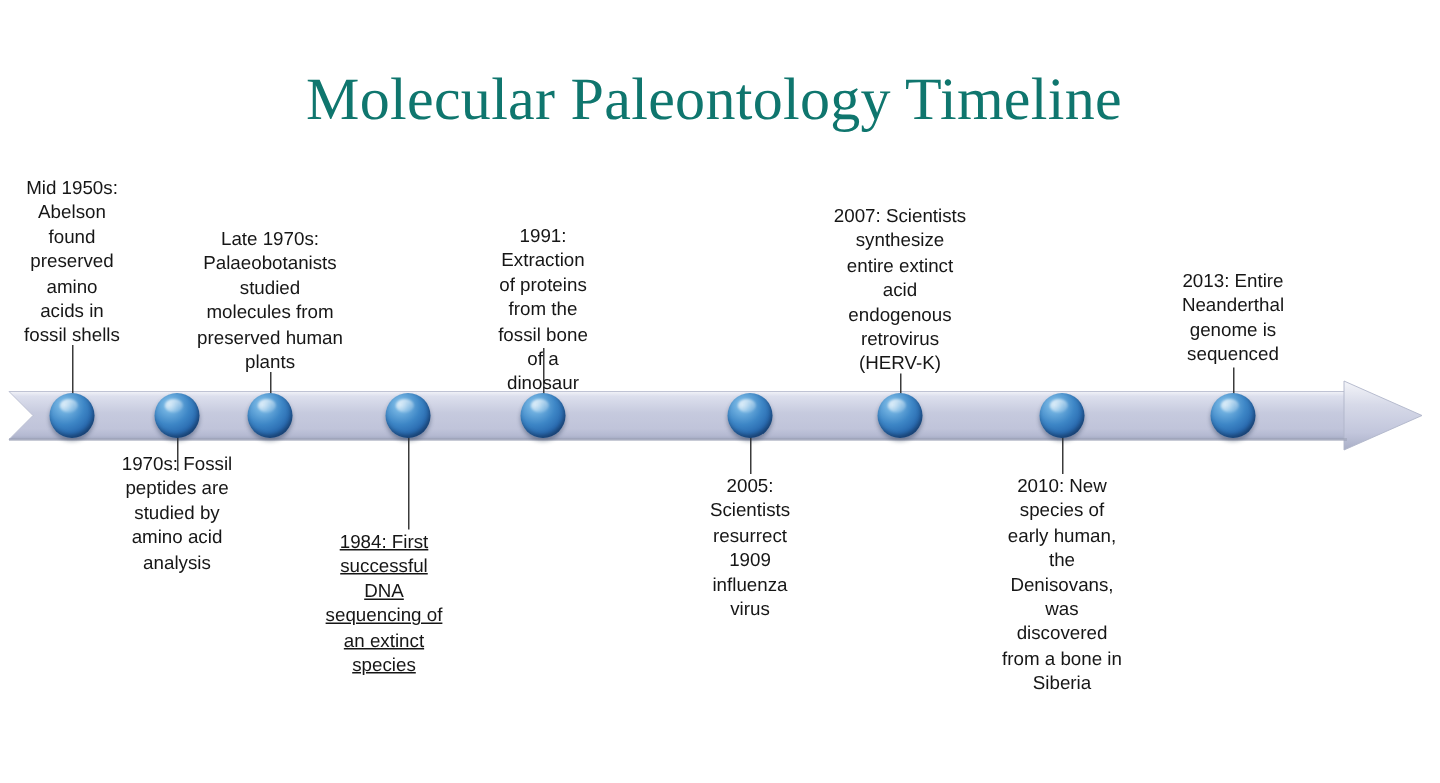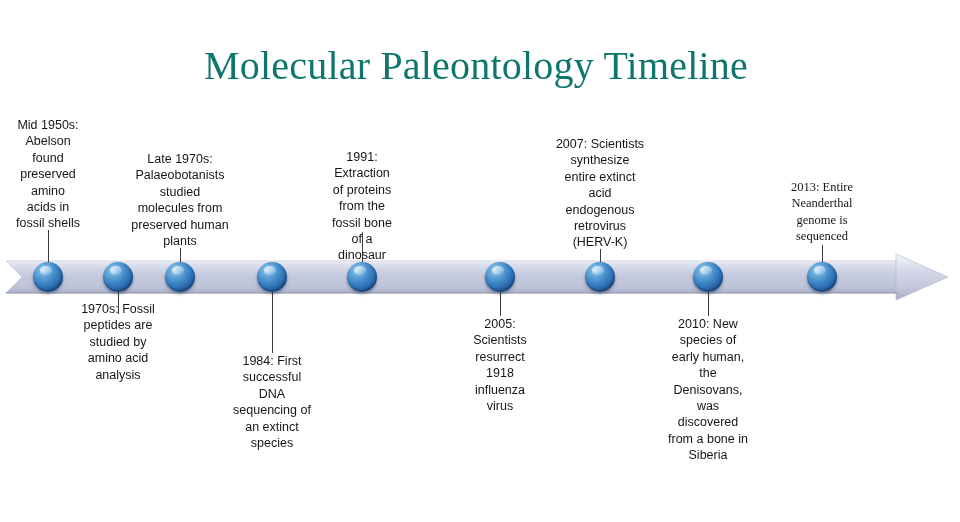--- a/index.html
+++ b/index.html
@@ -155,41 +155,41 @@
       <div class="stem" style="left: 180px; top: 248px; height: 16px; background: rgb(59, 59, 59);"></div>
       <div class="node" style="left: 180px;"></div>
       <div class="label above" style="left: 180px; top: 151px;">Late 1970s:
 Palaeobotanists
 studied
 molecules from
 preserved human
 plants</div>
       <div class="stem" style="left: 272px; top: 290px; height: 63px; background: rgb(59, 59, 59);"></div>
       <div class="node" style="left: 272px;"></div>
-      <div class="label below" style="left: 272px; top: 353px;">1984: First
+      <div class="label below" style="left: 256px; top: 353px; text-decoration: underline;">1984: First
 successful
 DNA
 sequencing of
 an extinct
 species</div>
       <div class="stem" style="left: 362px; top: 232px; height: 32px; background: rgb(59, 59, 59);"></div>
       <div class="node" style="left: 362px;"></div>
       <div class="label above" style="left: 362px; top: 119px; margin-top: 30px;">1991:
 Extraction
 of proteins
 from the
 fossil bone
 of a
 dinosaur</div>
       <div class="stem" style="left: 500px; top: 290px; height: 26px; background: rgb(59, 59, 59);"></div>
       <div class="node" style="left: 500px;"></div>
       <div class="label below" style="left: 500px; top: 316px;">2005:
 Scientists
 resurrect
-1918
+1909
 influenza
 virus</div>
       <div class="stem" style="left: 600px; top: 249px; height: 15px; background: rgb(59, 59, 59);"></div>
       <div class="node" style="left: 600px;"></div>
       <div class="label above" style="left: 600px; top: 136px;">2007: Scientists
 synthesize
 entire extinct
 acid
 endogenous
 retrovirus
@@ -200,19 +200,19 @@
 species of
 early human,
 the
 Denisovans,
 was
 discovered
 from a bone in
 Siberia</div>
       <div class="stem" style="left: 822px; top: 245px; height: 19px; background: rgb(59, 59, 59);"></div>
       <div class="node" style="left: 822px;"></div>
-      <div class="label above" style="left: 822px; top: 179px; font-family: Liberation Serif, serif;">2013: Entire
+      <div class="label above" style="left: 822px; top: 179px;">2013: Entire
 Neanderthal
 genome is
 sequenced</div>
     </div>
 
 </div>
 
 </body></html>

